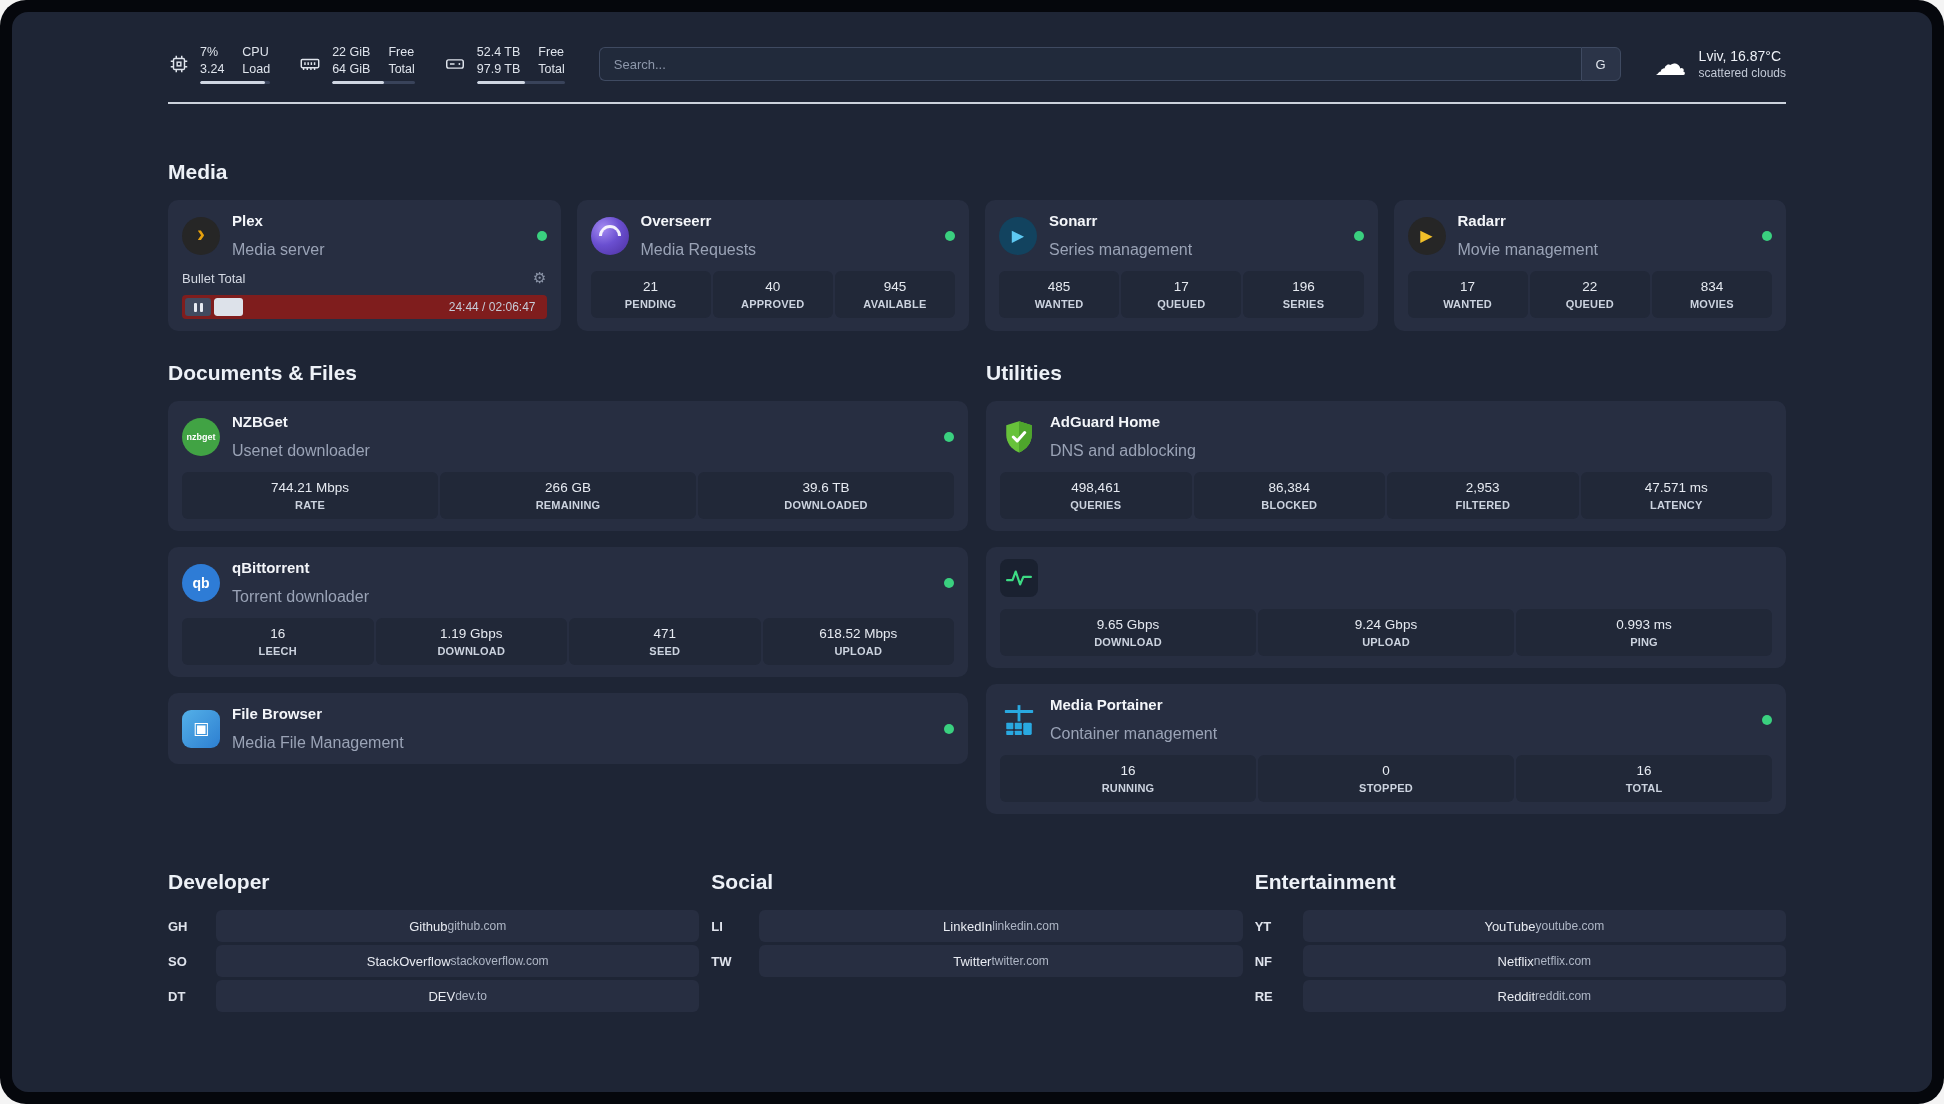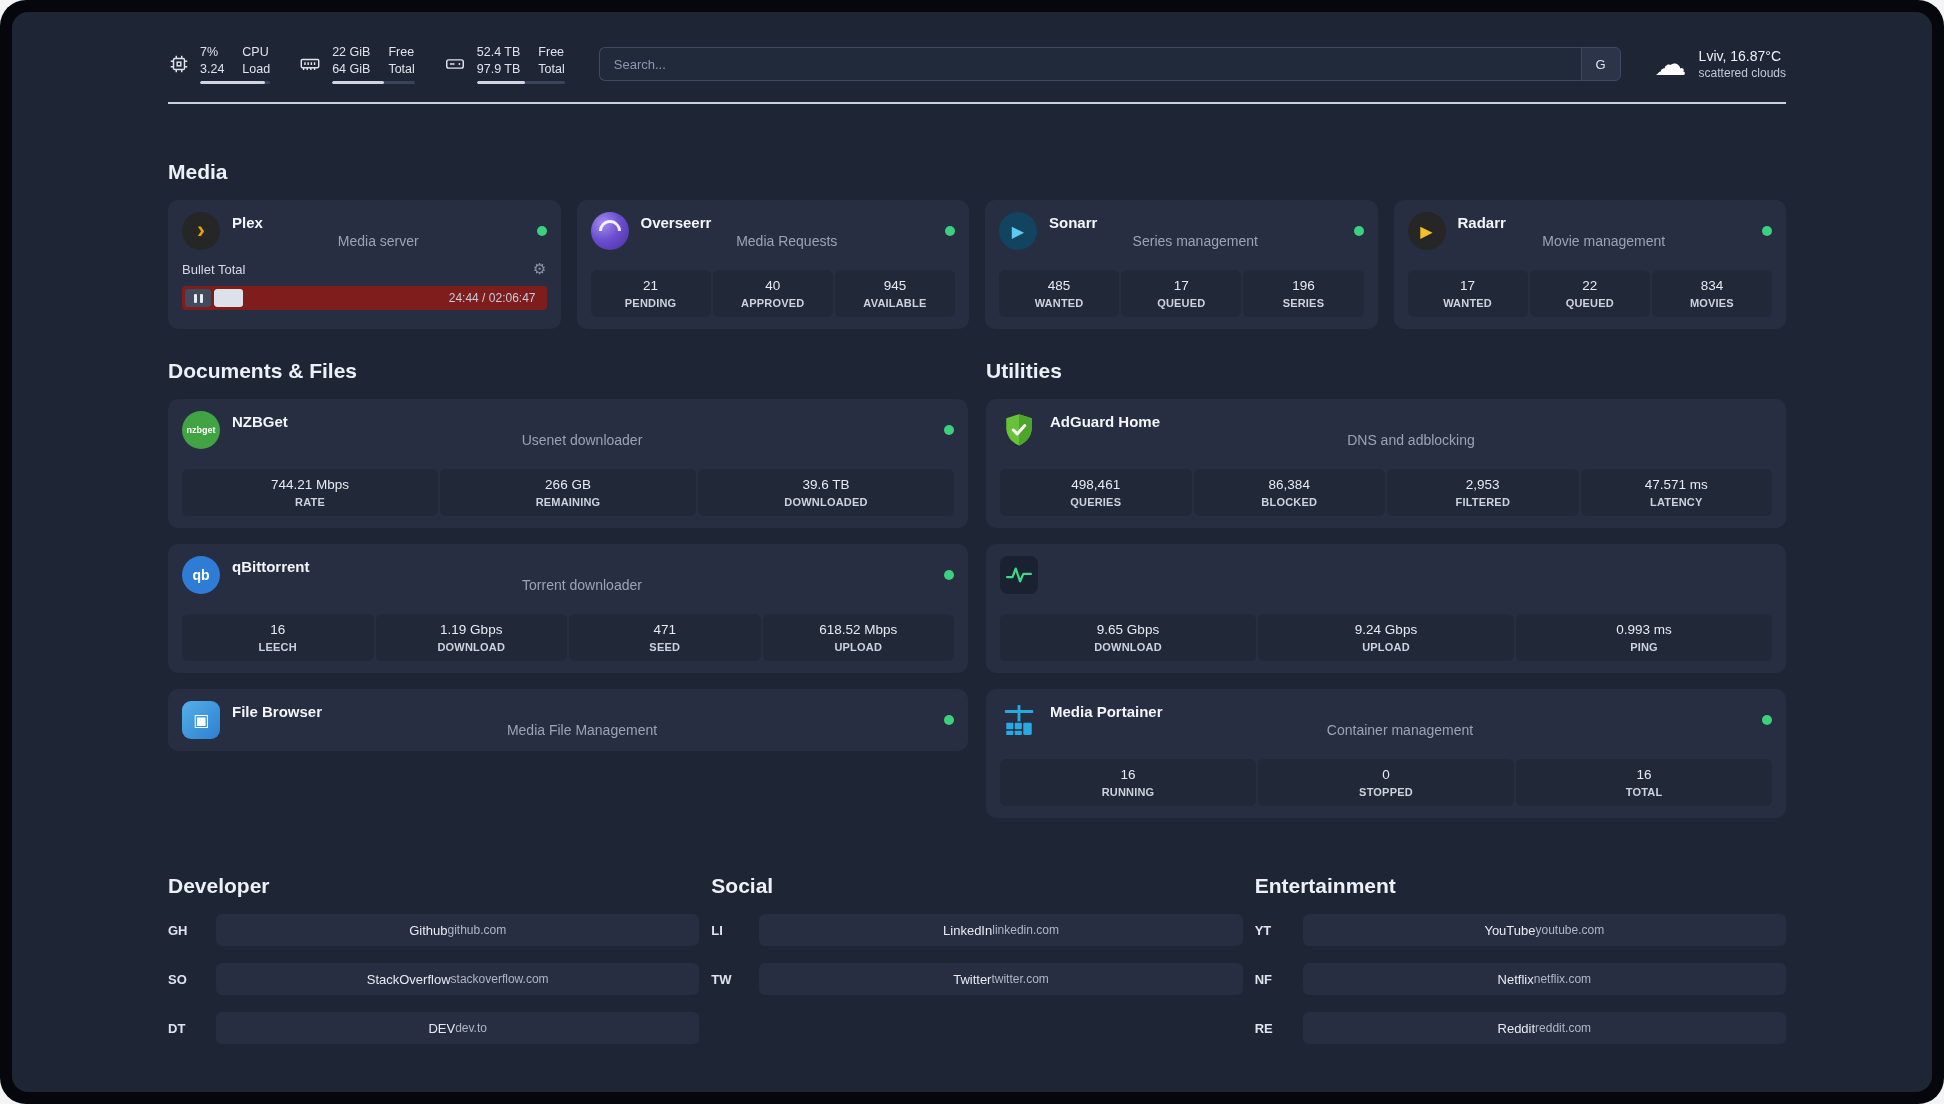--- a/index.html
+++ b/index.html
@@ -41,24 +41,24 @@
   .media-sec { margin-top:56px; }
   .cards4 { display:grid; grid-template-columns:repeat(4,1fr); gap:16px; }
 
   .card { background:#272e41; border-radius:10px; padding:12px 14px; }
   .cards4 .card { min-height:128px; }
   .cardhead { display:flex; align-items:center; gap:12px; }
   .appicon { width:38px; height:38px; border-radius:50%; display:flex; align-items:center;
              justify-content:center; flex:none; position:relative; }
   .apptext { flex:1; min-width:0; }
   .appname { font-size:15px; font-weight:600; color:#f3f5f9; }
-  .appsub  { font-size:14px; color:#9aa3b6; margin-top:2px;text-align:center; }
+  .appsub  { font-size:16px; color:#9aa3b6; margin-top:12px; }
   .dot { width:10px; height:10px; border-radius:50%; background:#3ad07f; flex:none; }
 
-  .stats { display:flex; gap:2px; margin-top:20px; }
+  .stats { display:flex; gap:2px; margin-top:12px; }
   .stat { flex:1; background:#212838; border-radius:6px; padding:8px 6px; text-align:center; }
   .statval { font-size:13.5px; color:#e6eaf1; }
   .statlab { font-size:11px; font-weight:700; color:#ccd3df; margin-top:4px; letter-spacing:.2px; }
 
   
   .player { margin-top:10px; }
   .playerrow1 { display:flex; justify-content:space-between; align-items:center;
                 font-size:13px; color:#d4d9e3; }
   .gear { color:#8b94a7; font-size:15px; cursor:pointer; }
   .playerbar { margin-top:8px; height:24px; background:#7f1d1d; border-radius:4px;
@@ -89,21 +89,21 @@
   .icon-nzbget .g { color:#ffffff; font-size:9px; font-weight:700; }
   .icon-qb { background:#2e7cd6; }
   .icon-qb .g { color:#ffffff; font-size:14px; font-weight:700; }
   .icon-fb { background:linear-gradient(135deg,#54b0e8,#2d7fd1); border-radius:9px; }
   .icon-fb .g { color:#ffffff; font-size:17px; }
   .icon-speedtest { background:#1a2130; border-radius:8px; }
   .icon-adguard, .icon-portainer { background:transparent; border-radius:8px; }
 
   
   .linksgrid { display:grid; grid-template-columns:1fr 1fr 1fr; gap:12px; margin-top:56px; }
-  .linkrows { display:flex; flex-direction:column; gap:17px; }
+  .linkrows { display:flex; flex-direction:column; gap:3px; }
   .linkrow { display:flex; align-items:center; gap:14px; }
   .abbr { width:34px; font-size:13px; font-weight:700; color:#dfe3ec; }
   .pill { flex:1; background:#272e41; border-radius:6px; height:32px; display:flex;
           align-items:center; justify-content:center; padding:0 12px; cursor:pointer; }
   .linkname { font-size:13px; color:#e8ebf2; }
   .linkurl { font-size:12px; color:#aeb6c5; }
 </style>
 </head>
 <body>
 

